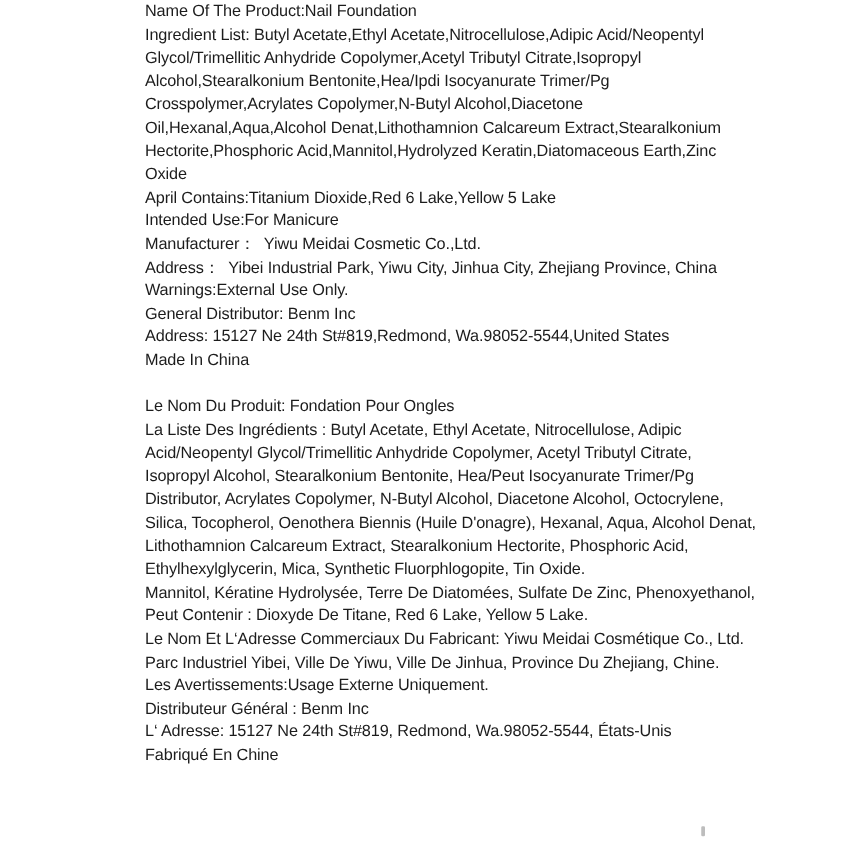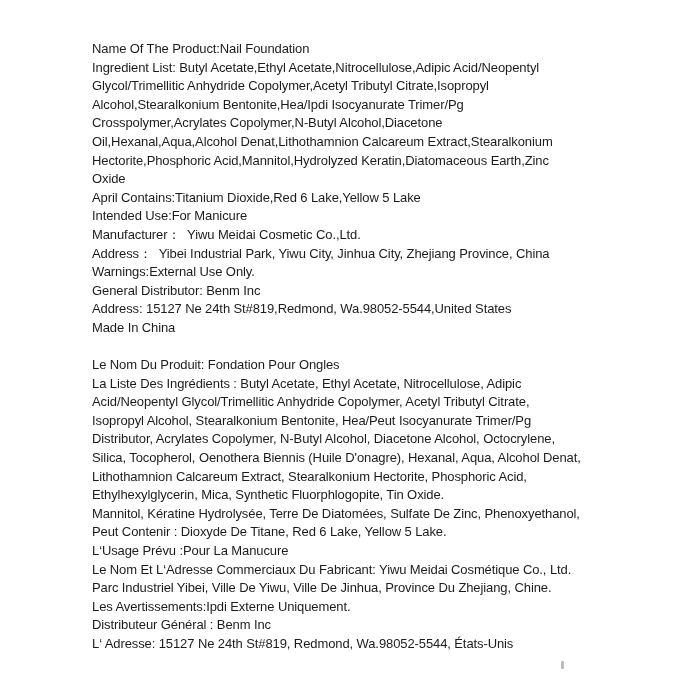--- a/index.html
+++ b/index.html
@@ -10,27 +10,26 @@
   body {
     position: relative;
     width: 679px;
     height: 679px;
     overflow: hidden;
     font-family: "Liberation Sans", sans-serif;
   }
   .doc {
     position: absolute;
     top: 0px;
-    left: 92px;
+    left: 116px;
     width: 545px;
     font-size: 13px;
     line-height: 18.6px;
     letter-spacing: -0.1px;
     color: #1c1c1c;
-    margin-top: 40px;
   }
   .section { display: block; }
   .section-french { margin-top: 18.6px; }
   .text-line { white-space: pre; }
   .speck {
     position: absolute;
     left: 561px;
     top: 661px;
     width: 3px;
     height: 8px;
@@ -64,22 +63,22 @@
       <div class="text-line">Le Nom Du Produit: Fondation Pour Ongles</div>
       <div class="text-line">La Liste Des Ingrédients : Butyl Acetate, Ethyl Acetate, Nitrocellulose, Adipic</div>
       <div class="text-line">Acid/Neopentyl Glycol/Trimellitic Anhydride Copolymer, Acetyl Tributyl Citrate,</div>
       <div class="text-line">Isopropyl Alcohol, Stearalkonium Bentonite, Hea/Peut Isocyanurate Trimer/Pg</div>
       <div class="text-line">Distributor, Acrylates Copolymer, N-Butyl Alcohol, Diacetone Alcohol, Octocrylene,</div>
       <div class="text-line">Silica, Tocopherol, Oenothera Biennis (Huile D'onagre), Hexanal, Aqua, Alcohol Denat,</div>
       <div class="text-line">Lithothamnion Calcareum Extract, Stearalkonium Hectorite, Phosphoric Acid,</div>
       <div class="text-line">Ethylhexylglycerin, Mica, Synthetic Fluorphlogopite, Tin Oxide.</div>
       <div class="text-line">Mannitol, Kératine Hydrolysée, Terre De Diatomées, Sulfate De Zinc, Phenoxyethanol,</div>
       <div class="text-line">Peut Contenir : Dioxyde De Titane, Red 6 Lake, Yellow 5 Lake.</div>
-      <div class="text-line">L‘Usage Prévu :Pour La Manucure</div>
       <div class="text-line">Le Nom Et L‘Adresse Commerciaux Du Fabricant: Yiwu Meidai Cosmétique Co., Ltd.</div>
       <div class="text-line">Parc Industriel Yibei, Ville De Yiwu, Ville De Jinhua, Province Du Zhejiang, Chine.</div>
-      <div class="text-line">Les Avertissements:Ipdi Externe Uniquement.</div>
+      <div class="text-line">Les Avertissements:Usage Externe Uniquement.</div>
       <div class="text-line">Distributeur Général : Benm Inc</div>
       <div class="text-line">L‘ Adresse: 15127 Ne 24th St#819, Redmond, Wa.98052-5544, États-Unis</div>
+      <div class="text-line">Fabriqué En Chine</div>
     </div>
 </div>
 
 <div class="speck"></div>
 
 </body></html>

